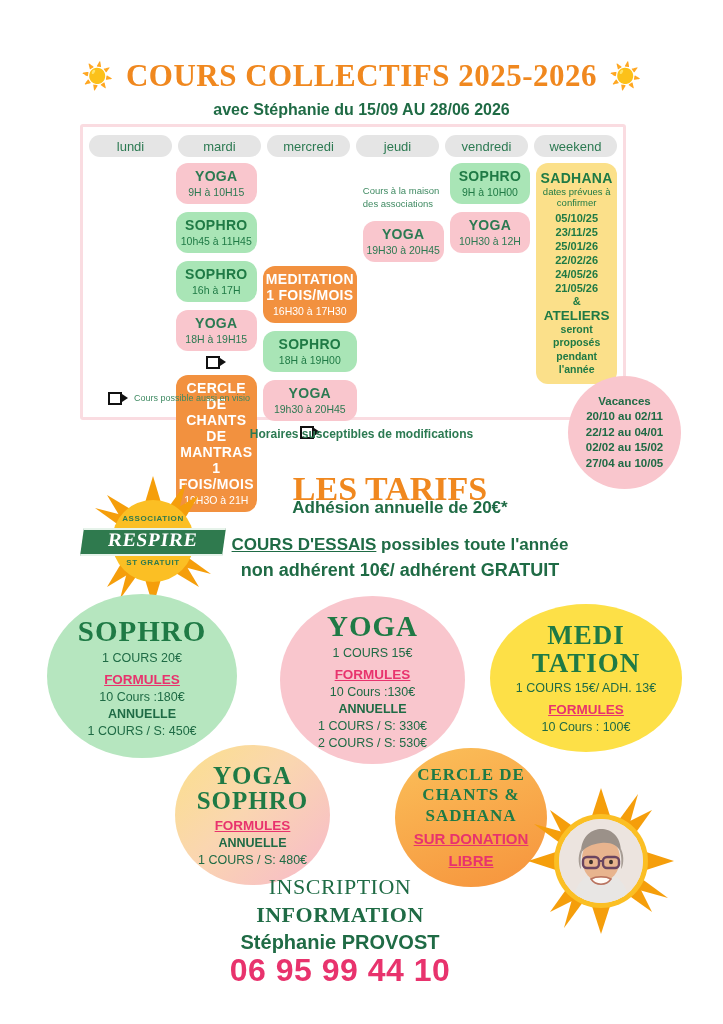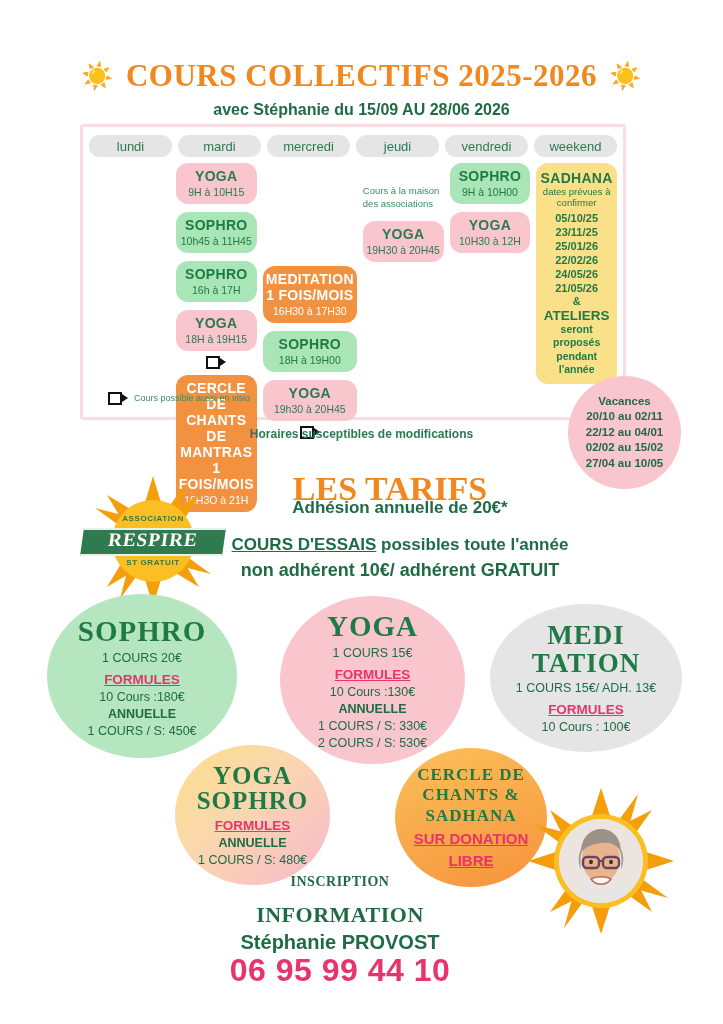--- a/index.html
+++ b/index.html
@@ -169,21 +169,21 @@
   }
   .circle .annuelle {
     font-size: 12.5px; font-weight: bold; color: #1f6b45;
     margin-top: 3px;
   }
 
   #c-sophro { left: 47px;  top: 594px; width: 190px; height: 164px; background: #b6e6bf; }
   #c-sophro .hd { font-size: 29px; }
   #c-yoga   { left: 280px; top: 596px; width: 185px; height: 168px; background: #f9c6cd; }
   #c-yoga .hd { font-size: 29px; }
-  #c-medit  { left: 490px; top: 604px; width: 192px; height: 148px; background: #e5e5e5; }
+  #c-medit  { left: 490px; top: 604px; width: 192px; height: 148px; background: #fde047; }
   #c-medit .hd { font-size: 27px; line-height: 1.02; }
   #c-ys     { left: 175px; top: 745px; width: 155px; height: 140px;
               background: linear-gradient(135deg,#fbe08a 0%,#fad6b0 45%,#f7b9cb 100%); }
   #c-ys .hd { font-size: 25px; line-height: 1.0; }
   #c-ys .formules { margin-top: 5px; }
   #c-cercle { left: 395px; top: 748px; width: 152px; height: 139px;
               background: linear-gradient(160deg,#fbc05a 0%,#f6933c 100%); }
   #c-cercle .hd { font-size: 17px; line-height: 1.18; }
   #c-cercle .donation {
     font-size: 15px; font-weight: bold; color: #e8336d;
@@ -198,22 +198,22 @@
   }
   .photo-inner {
     position: absolute; left: 5px; top: 5px; width: 84px; height: 84px;
     border-radius: 50%; overflow: hidden; background: #efe7e2;
   }
 
   
   .contact-line {
     position: absolute; left: 130px; width: 420px; text-align: center;
   }
-  .ct1 { top: 874px; font-family: "Liberation Serif", serif; font-weight: bold;
-         font-size: 14px; color: #1f6b45; letter-spacing: .5px; }
+  .ct1 { top: 874px; font-family: "Liberation Serif", serif; font-weight: normal;
+         font-size: 22px; color: #1f6b45; letter-spacing: .5px; }
   .ct2 { top: 902px; font-family: "Liberation Serif", serif; font-weight: bold;
          font-size: 22px; color: #1f6b45; letter-spacing: .5px; }
   .ct3 { top: 931px; font-size: 20px; font-weight: bold; color: #1f6b45; }
   .ct4 { top: 952px; font-size: 32px; font-weight: bold; color: #e8336d; letter-spacing: .5px; }
 
   .bottom-note {
     position: absolute; left: 46px; top: 990px;
     font-size: 13px; color: #3a3a3a; font-weight: normal;
   }
 </style>

